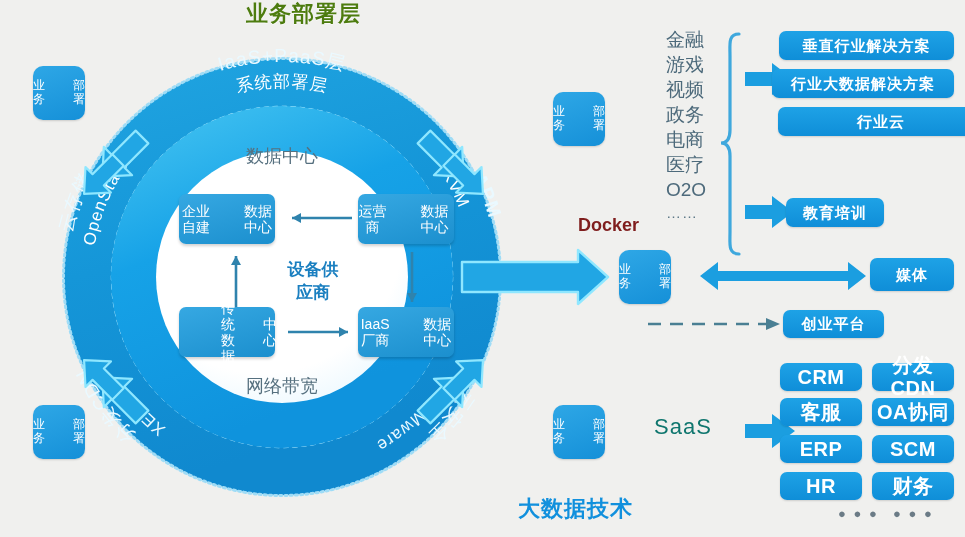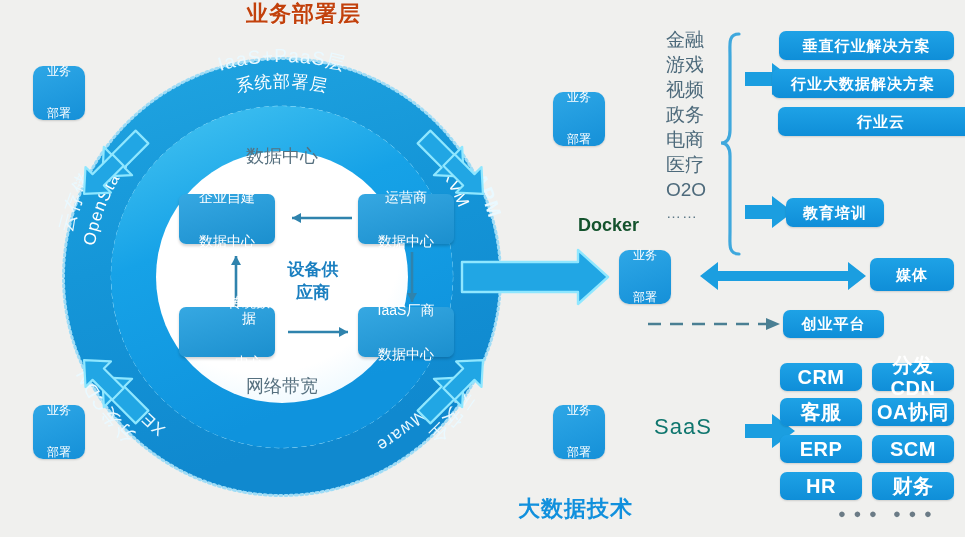--- a/index.html
+++ b/index.html
@@ -7,29 +7,29 @@
     width:965px;height:537px;overflow:hidden;position:relative;
     background:#f0f0ee;
     font-family:"Liberation Sans","DejaVu Sans",sans-serif;
   }
   #stage{position:absolute;left:0;top:0;width:965px;height:537px;}
   .abs{position:absolute;}
 
   
   .title-top{
     left:246px;top:-1px;width:200px;
-    font-size:22px;font-weight:bold;color:#c2410c;letter-spacing:1px;
+    font-size:22px;font-weight:bold;color:#4d7c0f;letter-spacing:1px;
     text-shadow:0 1px 0 rgba(255,255,255,.6);
   }
   .title-bottom{
     left:518px;top:494px;width:200px;
     font-size:22px;font-weight:bold;color:#1190dd;letter-spacing:1px;
   }
   .docker-label{
-    left:578px;top:215px;font-size:18px;font-weight:bold;color:#14532d;
+    left:578px;top:215px;font-size:18px;font-weight:bold;color:#7f1d1d;
   }
   .saas-label{
     left:654px;top:414px;font-size:22px;color:#0f766e;letter-spacing:1px;
   }
 
   
   .box{
     position:absolute;box-sizing:border-box;
     display:flex;align-items:center;justify-content:center;
     text-align:center;color:#ffffff;border-radius:8px;
@@ -48,21 +48,21 @@
   .box.sol{
     border-radius:7px;font-size:15px;font-weight:bold;letter-spacing:1px;
     background:linear-gradient(180deg,#1ea2e6 0%,#0f8ed8 100%);
     box-shadow:0 1px 2px rgba(0,0,0,.14);
   }
   .box.saas{
     border-radius:7px;font-size:20px;font-weight:bold;letter-spacing:.5px;
     background:linear-gradient(180deg,#1ea2e6 0%,#0f8ed8 100%);
     box-shadow:0 1px 2px rgba(0,0,0,.14);
   }
-  .two-line{flex-direction:column;gap:28px;}
+  .two-line{gap:28px;}
 
   
   .dots-row{position:absolute;font-size:18px;color:#6b7b86;letter-spacing:2px;font-weight:bold;}
   .ind-list{
     position:absolute;left:666px;top:28px;width:52px;
     font-size:19px;color:#4d6a7b;line-height:1.30;text-align:left;
   }
   .ind-list div{height:25px;}
   .ind-dots{font-size:15px;letter-spacing:1px;color:#5d7887;}
   svg{position:absolute;left:0;top:0;overflow:visible;}

